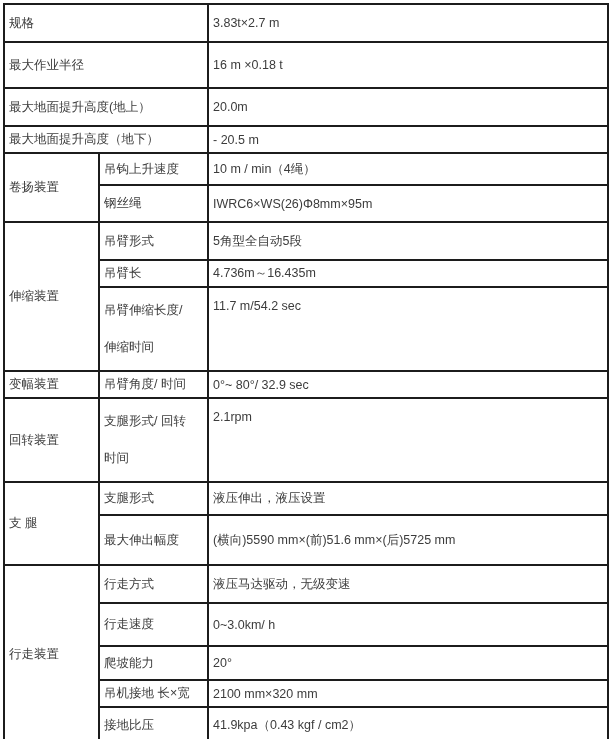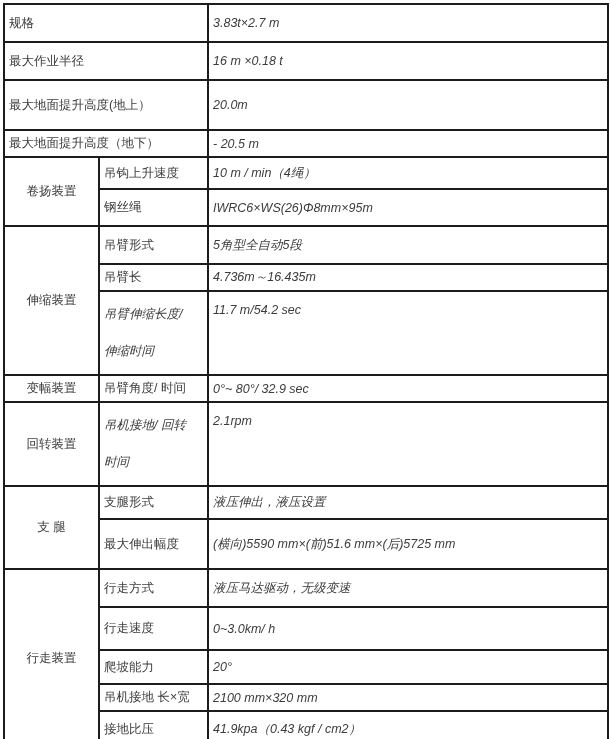--- a/index.html
+++ b/index.html
@@ -19,42 +19,39 @@
     font-size: 12.5px;
     color: #3c3c3c;
   }
   table.spec td {
     border: 2px solid #1c1c1c;
     vertical-align: middle;
     padding: 4px;
     overflow: hidden;
   }
   td.c-group {
-    text-align: center;
     padding: 0 2px;
   }
   td.c-label {
     text-align: left;
     padding: 0 3px 0 4px;
     white-space: pre-line;
     margin-left: 48px;
   }
   td.c-merged {
     text-align: left;
     padding: 0 3px 0 5px;
   }
   td.c-val {
     text-align: left;
     padding: 0 4px 0 6px;
-    font-style: italic;
   }
   tr.tall td.c-label {
     line-height: 37px;
     white-space: pre-line;
-    font-style: italic;
   }
   tr.tall td.c-val {
     vertical-align: top;
     padding-top: 11px;
     border-radius: 26px;
   }
 </style>
 </head>
 <body>
 
@@ -63,25 +60,25 @@
     <col style="width:95px">
     <col style="width:109px">
     <col style="width:400px">
   </colgroup>
   <tbody>
 
     <tr style="height:38px">
       <td class="c-merged" colspan="2">规格</td>
       <td class="c-val">3.83t×2.7 m</td>
     </tr>
-    <tr style="height:38px">
+    <tr style="height:46px">
       <td class="c-merged" colspan="2">最大作业半径</td>
       <td class="c-val">16 m ×0.18 t</td>
     </tr>
-    <tr style="height:50px">
+    <tr style="height:38px">
       <td class="c-merged" colspan="2">最大地面提升高度(地上）</td>
       <td class="c-val">20.0m</td>
     </tr>
     <tr style="height:20px">
       <td class="c-merged" colspan="2">最大地面提升高度（地下）</td>
       <td class="c-val">- 20.5 m</td>
     </tr>
 
     <tr style="height:32px">
       <td class="c-group" rowspan="2">卷扬装置</td>
@@ -109,21 +106,21 @@
     </tr>
 
     <tr style="height:16px">
       <td class="c-group">变幅装置</td>
       <td class="c-label">吊臂角度/ 时间</td>
       <td class="c-val">0°~ 80°/ 32.9 sec</td>
     </tr>
 
     <tr class="tall" style="height:76px">
       <td class="c-group">回转装置</td>
-      <td class="c-label">吊机接地/ 回转
+      <td class="c-label">支腿形式/ 回转
 时间</td>
       <td class="c-val">2.1rpm</td>
     </tr>
 
     <tr style="height:33px">
       <td class="c-group" rowspan="2">支 腿</td>
       <td class="c-label">支腿形式</td>
       <td class="c-val">液压伸出，液压设置</td>
     </tr>
     <tr style="height:50px">

